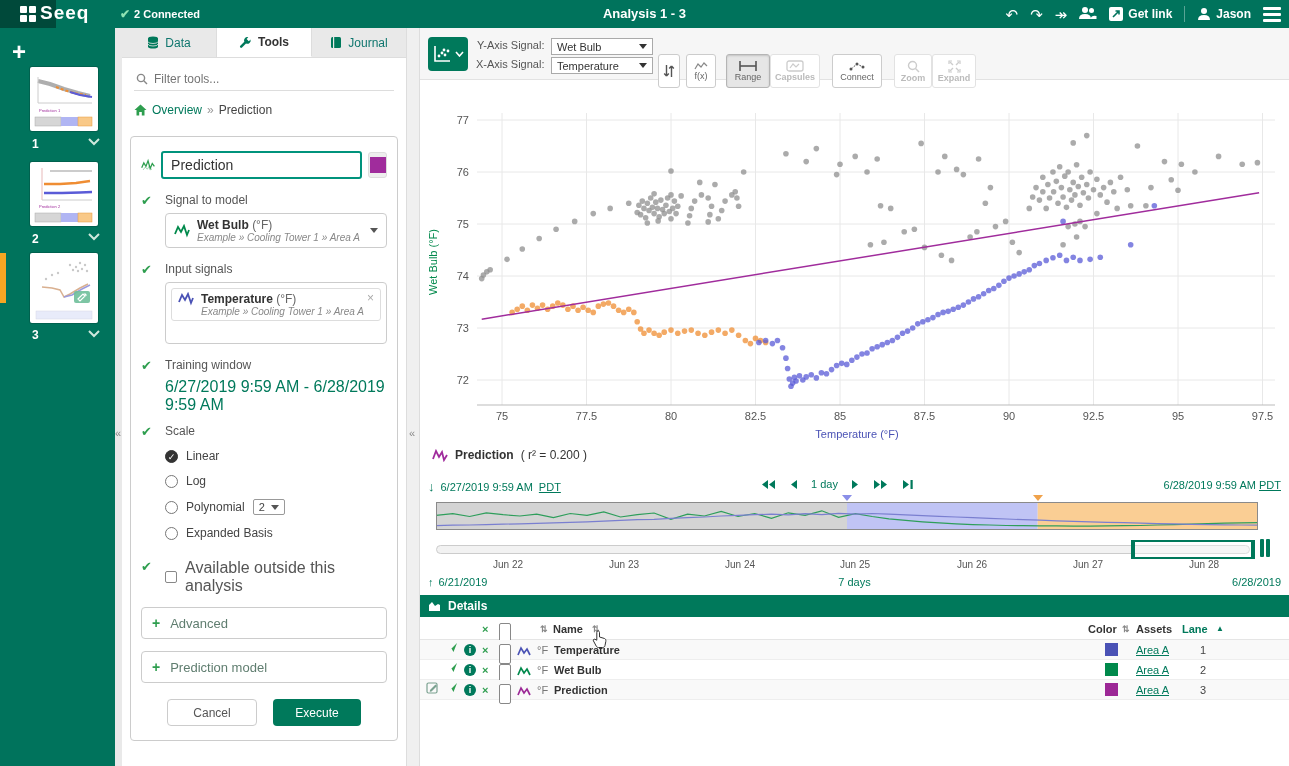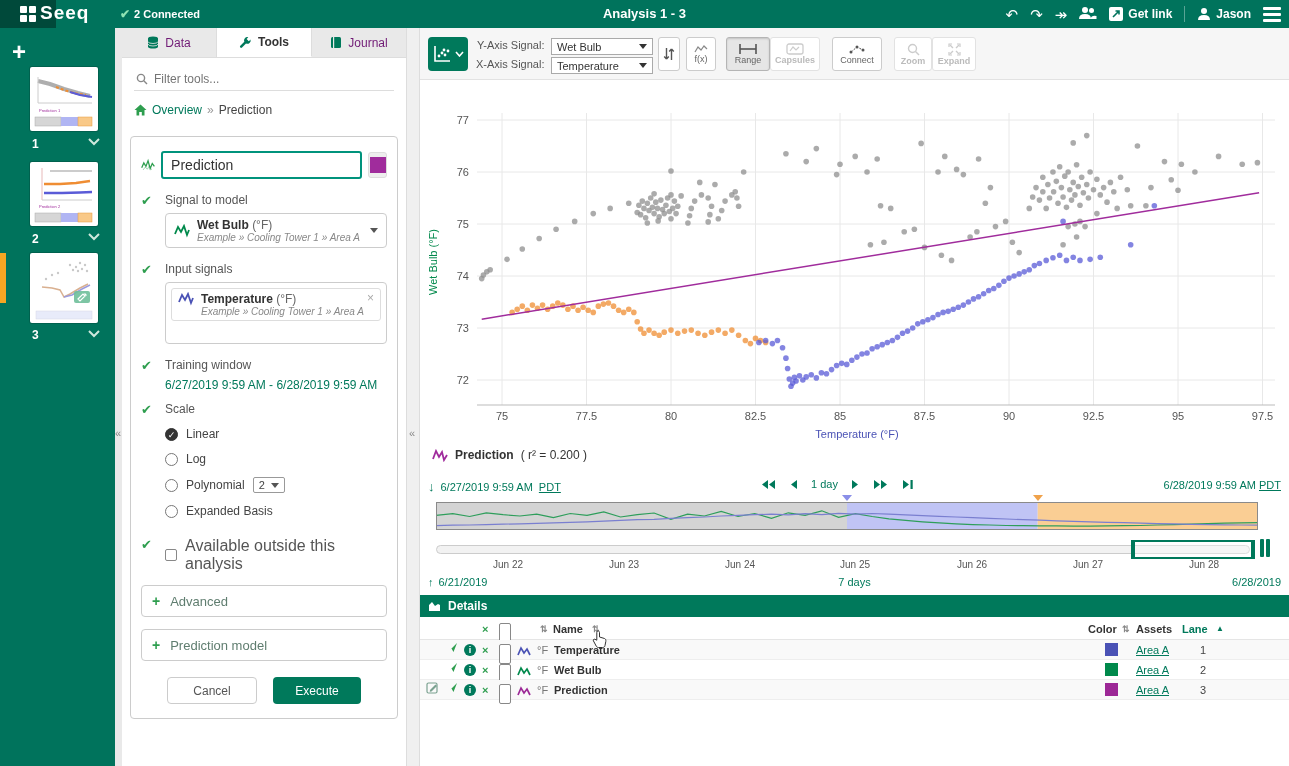--- a/index.html
+++ b/index.html
@@ -34,21 +34,21 @@
   .sel-bar { position:absolute; left:0; width:6px; height:50px; background:#F5A623; }
 
   
   .gutter1 { position:absolute; left:115px; top:28px; width:7px; height:738px; background:#e9e9e9; }
   .gutter2 { position:absolute; left:406px; top:28px; width:14px; height:738px; background:#f0f0f0; border-left:1px solid #ddd; border-right:1px solid #ddd; }
   .collapser { position:absolute; font-size:11px; color:#888; cursor:pointer; }
 
   
   .panel { position:absolute; left:122px; top:28px; width:284px; height:738px; background:#fff; }
   .tabs { display:flex; height:30px; background:#f0f0f0; border-bottom:1px solid #ddd; }
-  .tab { flex:1; display:flex; align-items:center; justify-content:center; gap:6px; font-size:12px; color:#701a75; background:#e9e9e9; border-right:1px solid #ddd; cursor:pointer; }
+  .tab { flex:1; display:flex; align-items:center; justify-content:center; gap:6px; font-size:12px; color:#0f766e; background:#e9e9e9; border-right:1px solid #ddd; cursor:pointer; }
   .tab.active { background:#fff; color:#333; font-weight:bold; border-bottom:1px solid #fff; }
   .searchrow { margin:10px 12px 0 12px; border-bottom:1px solid #ddd; display:flex; align-items:center; gap:6px; padding:4px 2px; }
   .searchrow input { border:none; outline:none; font-size:12px; color:#555; width:220px; font-family:"Liberation Sans",sans-serif; background:transparent; }
   .crumbs { margin:12px 12px 0 12px; display:flex; align-items:center; gap:5px; font-size:12px; }
   .crumb-link { color:#00795B; cursor:pointer; }
   .crumb-sep { color:#999; }
   .crumb-cur { color:#444; }
   .formcard { position:absolute; left:8px; top:108px; width:268px; border:1px solid #ccc; border-radius:4px; background:#fff; padding:14px 10px 14px 10px; }
   .namerow { display:flex; align-items:center; gap:6px; }
   .nameinput { flex:1; height:28px; border:2px solid #00937C; border-radius:3px; font-size:14px; color:#333; padding:0 8px; outline:none; font-family:"Liberation Sans",sans-serif; }
@@ -60,42 +60,42 @@
   .sect-title { font-size:12px; color:#555; margin-bottom:6px; }
   .dropdown { border:1px solid #ccc; border-radius:4px; padding:4px 8px; display:flex; align-items:center; gap:7px; cursor:pointer; position:relative; background:#fff; }
   .dd-name { font-size:12px; color:#333; }
   .dd-name b { font-weight:bold; }
   .dd-unit { color:#666; }
   .dd-path { font-size:10px; color:#888; font-style:italic; }
   .caret { width:0; height:0; border-left:4px solid transparent; border-right:4px solid transparent; border-top:5px solid #555; margin-left:auto; }
   .inputbox { border:1px solid #ccc; border-radius:4px; padding:5px; min-height:62px; }
   .sig-item { border:1px solid #ddd; border-radius:3px; padding:3px 6px; display:flex; gap:7px; position:relative; }
   .sig-x { position:absolute; right:6px; top:2px; color:#aaa; cursor:pointer; font-size:12px; }
-  .dates { color:#00795B; font-size:12px; }
+  .dates { color:#00795B; font-size:16px; }
   .radio-row { display:flex; align-items:center; gap:8px; margin:11px 0; cursor:pointer; }
   .radio { width:13px; height:13px; border:1px solid #777; border-radius:50%; background:#fff; flex:0 0 13px; }
   .radio.on { background:#333; border-color:#333; color:#fff; font-size:9px; text-align:center; line-height:13px; }
   .minisel { border:1px solid #999; border-radius:2px; padding:1px 5px; display:flex; align-items:center; gap:6px; font-size:11px; cursor:pointer; background:#fff; }
   .cbx { width:12px; height:12px; border:1px solid #888; border-radius:2px; background:#fff; flex:0 0 12px; cursor:pointer; }
   .expander { border:1px solid #ccc; border-radius:4px; padding:7px 10px; margin-top:12px; display:flex; gap:10px; align-items:center; cursor:pointer; }
   .plus-g { color:#2E9E4F; font-weight:bold; font-size:14px; }
   .exp-lbl { color:#5F7D6F; font-size:13px; }
   .btnrow { display:flex; justify-content:center; gap:16px; margin-top:16px; }
   .btn-cancel { width:90px; height:27px; border:1px solid #ccc; border-radius:4px; background:#fff; color:#555; font-size:12px; cursor:pointer; font-family:"Liberation Sans",sans-serif; }
   .btn-exec { width:88px; height:27px; border:none; border-radius:4px; background:#00795B; color:#fff; font-size:12px; cursor:pointer; font-family:"Liberation Sans",sans-serif; }
 
   
   .main { position:absolute; left:420px; top:28px; width:939px; height:738px; background:#fff; }
   .charttb { position:absolute; left:0; top:0; width:869px; height:52px; background:#f6f6f6; border-bottom:1px solid #e2e2e2; }
   .scatterbtn { position:absolute; left:8px; top:9px; width:40px; height:34px; background:#00795B; border-radius:4px; display:flex; align-items:center; justify-content:center; gap:3px; cursor:pointer; }
   .axis-lbls { position:absolute; left:56px; top:8px; font-size:11px; color:#555; text-align:right; }
   .axis-lbls div { height:19px; line-height:19px; }
   .axis-sel { position:absolute; width:102px; height:17px; border:1px solid #aaa; background:#fff; font-size:11px; color:#333; display:flex; align-items:center; padding:0 5px; cursor:pointer; }
   .axis-sel .caret { border-top-color:#333; }
-  .tbtn { position:absolute; top:9px; height:34px; border:1px solid #ccc; background:#fff; border-radius:3px; display:flex; flex-direction:column; align-items:center; justify-content:center; font-size:9px; color:#666; cursor:pointer; padding:0 6px; }
+  .tbtn { position:absolute; top:26px; height:34px; border:1px solid #ccc; background:#fff; border-radius:3px; display:flex; flex-direction:column; align-items:center; justify-content:center; font-size:9px; color:#666; cursor:pointer; padding:0 6px; }
   .tbtn.pressed { background:#e6e6e6; border-color:#b5b5b5; box-shadow:inset 0 1px 2px rgba(0,0,0,.15); }
   .tbtn.disabled { color:#bbb; border-color:#e2e2e2; cursor:default;font-weight:bold; }
   .tbtn svg { display:block; }
 
   .legendrow { position:absolute; left:12px; top:420px; display:flex; align-items:center; gap:7px; font-size:12px; color:#333; }
   .daterow { position:absolute; left:0; top:449px; width:869px; height:20px; font-size:11px; }
   .d-left { position:absolute; left:8px; top:2px; display:flex; gap:6px; align-items:center; color:#00795B; }
   .d-right { position:absolute; right:8px; top:2px; color:#00795B; }
   .d-link { text-decoration:underline; cursor:pointer; }
   .steppers { position:absolute; left:340px; top:1px; display:flex; align-items:center; gap:13px; color:#00795B; }

